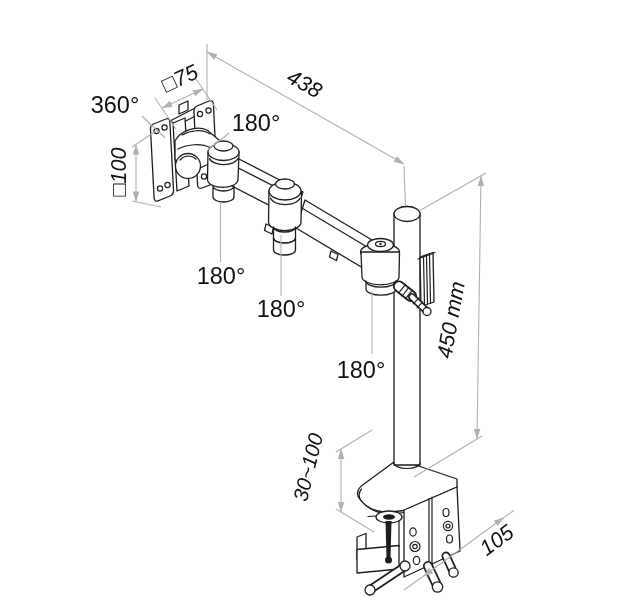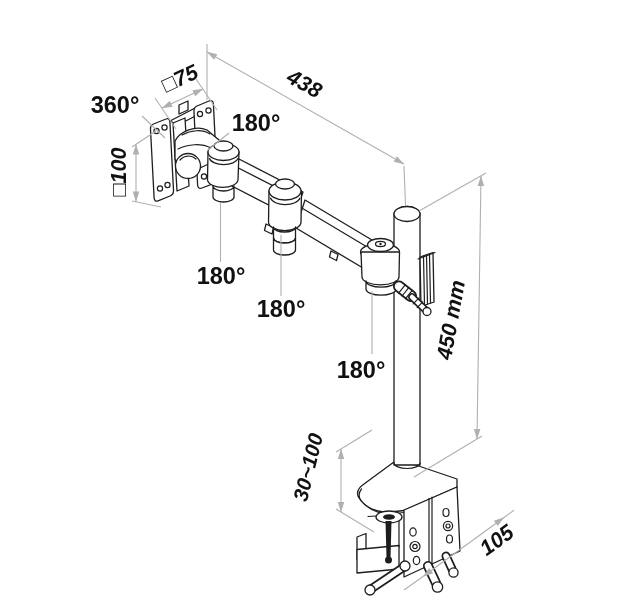--- a/index.html
+++ b/index.html
@@ -2,21 +2,21 @@
 <html style="--outline: #1e1e1e; --dimension-line: #b0b0b0; --label-text: #111111; --background: #ffffff;"><head>
 <meta charset="utf-8">
 <style>
   :root{
     --outline:#1e1e1e;
     --dimension-line:#b0b0b0;
     --label-text:#111111;
     --background:#ffffff;
   }
   html,body{margin:0;padding:0;background:var(--background);}
-  .stage{position:relative;width:620px;height:613px;background:var(--background);overflow:hidden;font-weight:bold;}
+  .stage{position:relative;width:620px;height:613px;background:var(--background);overflow:hidden;}
   svg{display:block;}
   
   .w{fill:#fff;stroke:var(--outline);stroke-width:1.3;stroke-linejoin:round;}
   
   .s{fill:none;stroke:var(--outline);stroke-width:1.2;stroke-linejoin:round;stroke-linecap:round;}
   .blk{fill:var(--outline);stroke:none;}
   .dim{fill:none;stroke:var(--dimension-line);stroke-width:1.1;}
   .lbl{fill:var(--label-text);font-family:"Liberation Sans",sans-serif;font-size:23.5px;text-anchor:middle;}
   .dlbl{fill:var(--label-text);font-family:"Liberation Sans",sans-serif;font-size:21.5px;font-style:italic;text-anchor:middle;}
 </style>

